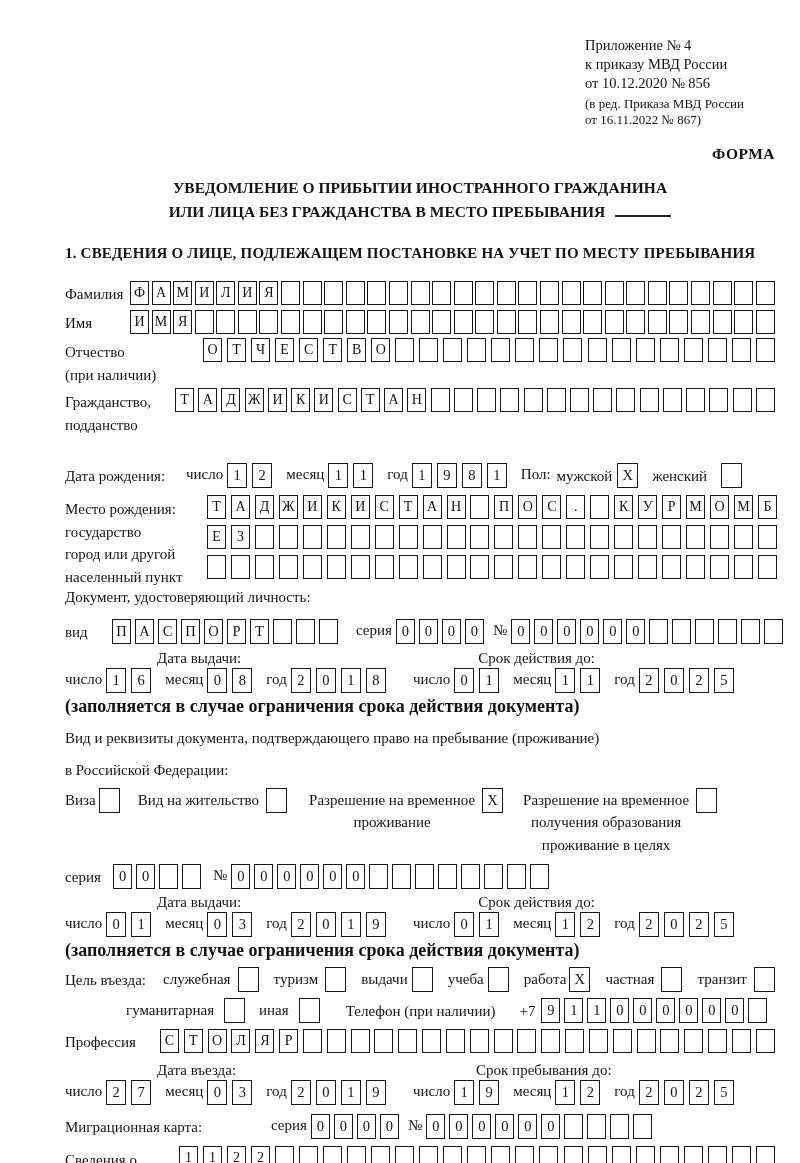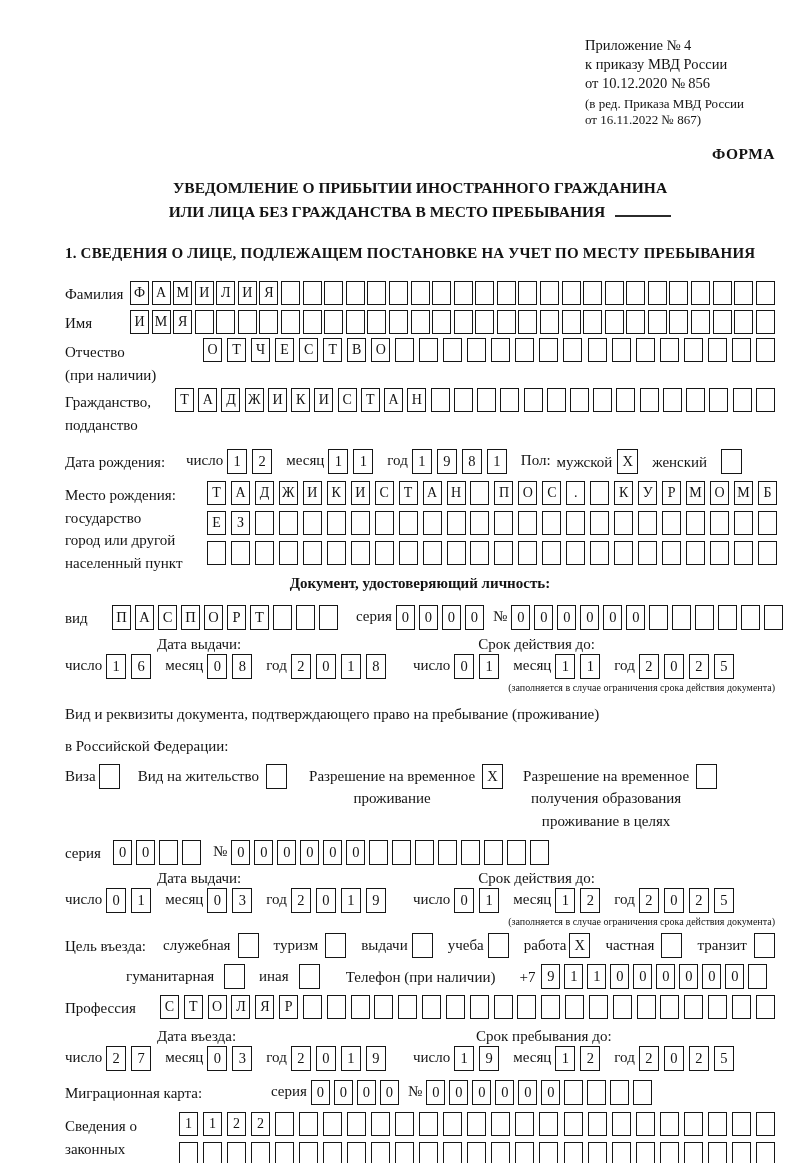--- a/index.html
+++ b/index.html
@@ -28,25 +28,25 @@
   .cells-num { display:flex; }
   .cells-num .cell { width:19px; height:25px; border-width:1.8px; margin-right:4px; font-size:14.5px; }
   .cells-date { display:flex; }
   .cells-date .cell { width:20px; height:25px; border-width:1.9px; margin-right:5px; font-size:14.5px; }
   .checkbox {
     width:21px; height:25px; border:1.9px solid #161616; flex-shrink:0;
     display:inline-flex; align-items:center; justify-content:center; font-size:14.5px;
   }
   .w645{width:645px}.w572{width:572px}.w600{width:600px}.w570{width:570px}.w596{width:596px}.w615{width:615px}
 
-  .center-b { text-align:center; font-weight:bold; font-size:15px; }
+  .center-b { font-weight:normal; font-size:15px; }
   .dlbl { padding:3px 4px 0 9px; flex-shrink:0; }
   .dlbl-first { padding-left:0; }
   .date-title { font-size:15px; }
-  .note-right { text-align:right; font-size:10px; margin-top:3px; }
+  .note-right { font-size:18px; margin-top:3px;font-weight:bold; }
   .opt { display:flex; align-items:flex-start; }
   .opt-lines { text-align:center; line-height:1.5; padding-top:1px; }
   .opt .checkbox { margin-left:7px; }
   .stack > .cells-grid { margin-bottom:6px; }
 </style>
 </head>
 <body>
 
 <div class="page">
 
@@ -202,21 +202,21 @@
         <span class="cell"></span>
         <span class="cell"></span>
         <span class="cell"></span>
         <span class="cell"></span>
         <span class="cell"></span>
         <span class="cell"></span>
         <span class="cell"></span>
       </span>
   </div>
 
-  <div class="row" style="margin-top:13px">
+  <div class="row" style="margin-top:27px">
     <span class="lbl" style="width:112px">Дата рождения:</span>
     <span class="dlbl">число</span>
     <span class="cells-date">
         <span class="cell">1</span>
         <span class="cell">2</span>
       </span>
     <span class="dlbl">месяц</span>
     <span class="cells-date">
         <span class="cell">1</span>
         <span class="cell">1</span>

